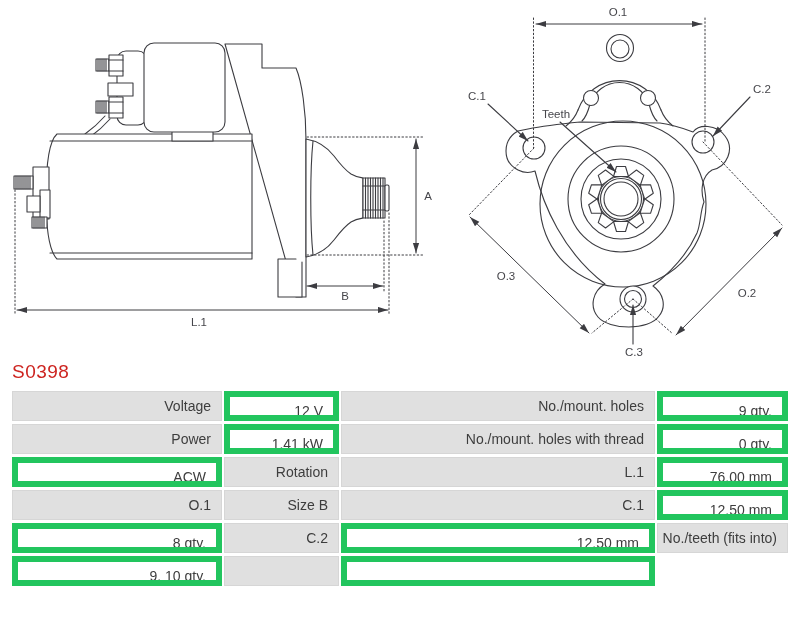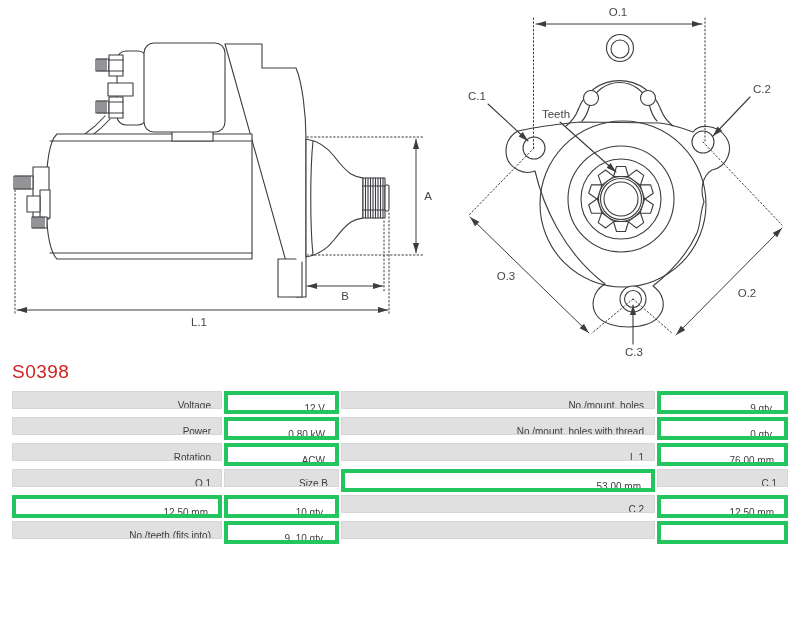--- a/index.html
+++ b/index.html
@@ -3,24 +3,24 @@
 <meta charset="utf-8">
 <style>
   html,body{margin:0;padding:0;background:#fff;}
   .screen{position:relative;width:800px;height:627px;background:#fff;overflow:hidden;
           font-family:"Liberation Sans",sans-serif;}
   .drawing{position:absolute;left:0;top:0;}
   .part-number{position:absolute;left:12px;top:361px;font-size:19px;font-weight:500;
                color:#cd2420;letter-spacing:.5px;text-align:right;}
   .spec-table{position:absolute;left:12px;top:391px;width:776px;display:grid;
               grid-template-columns:210px 115px 314px 131px;column-gap:2px;row-gap:3px;}
-  .cell{height:18px;line-height:28px;font-size:10px;color:#3d3d3d;text-align:right;
+  .cell{height:30px;line-height:28px;font-size:14px;color:#3d3d3d;text-align:right;
         padding:0 10px 15px 4px;box-sizing:border-box;white-space:nowrap;overflow:hidden;}
   .lbl{background:#e0e0e0;border:1px solid #d6d6d6;}
-  .val{background:#ffffff;border:4px solid #22c55e;}
+  .val{background:#ffffff;border:6px solid #22c55e;}
   svg text{font-family:"Liberation Sans",sans-serif;font-size:11.5px;fill:#46464b;}
 </style>
 </head>
 <body>
 
 <div class="screen">
 
   <svg class="drawing" width="800" height="360" viewBox="0 0 800 360">
     <defs>
       <marker id="ae" markerUnits="userSpaceOnUse" markerWidth="12" markerHeight="8" refX="10" refY="3.5" orient="auto">
@@ -200,37 +200,36 @@
 
   <div class="part-number">S0398</div>
 
   <div class="spec-table">
     <div class="cell lbl">Voltage</div>
     <div class="cell val">12 V</div>
     <div class="cell lbl">No./mount. holes</div>
     <div class="cell val">9 qty.</div>
 
     <div class="cell lbl">Power</div>
-    <div class="cell val">0.80 kW</div>
+    <div class="cell val">1.41 kW</div>
     <div class="cell lbl">No./mount. holes with thread</div>
     <div class="cell val">0 qty.</div>
 
+    <div class="cell val">ACW</div>
     <div class="cell lbl">Rotation</div>
-    <div class="cell val">ACW</div>
     <div class="cell lbl">L.1</div>
 
     <div class="cell val">76.00 mm</div>
     <div class="cell lbl">O.1</div>
 
     <div class="cell lbl">Size B</div>
-    <div class="cell val">53.00 mm</div>
     <div class="cell lbl">C.1</div>
     <div class="cell val">12.50 mm</div>
 
-    <div class="cell val">10 qty.</div>
+    <div class="cell val">8 qty.</div>
     <div class="cell lbl">C.2</div>
     <div class="cell val">12.50 mm</div>
 
     <div class="cell lbl">No./teeth (fits into)</div>
     <div class="cell val">9. 10 qty.</div>
     <div class="cell lbl"></div>
     <div class="cell val"></div>
   </div>
 </div>
 

